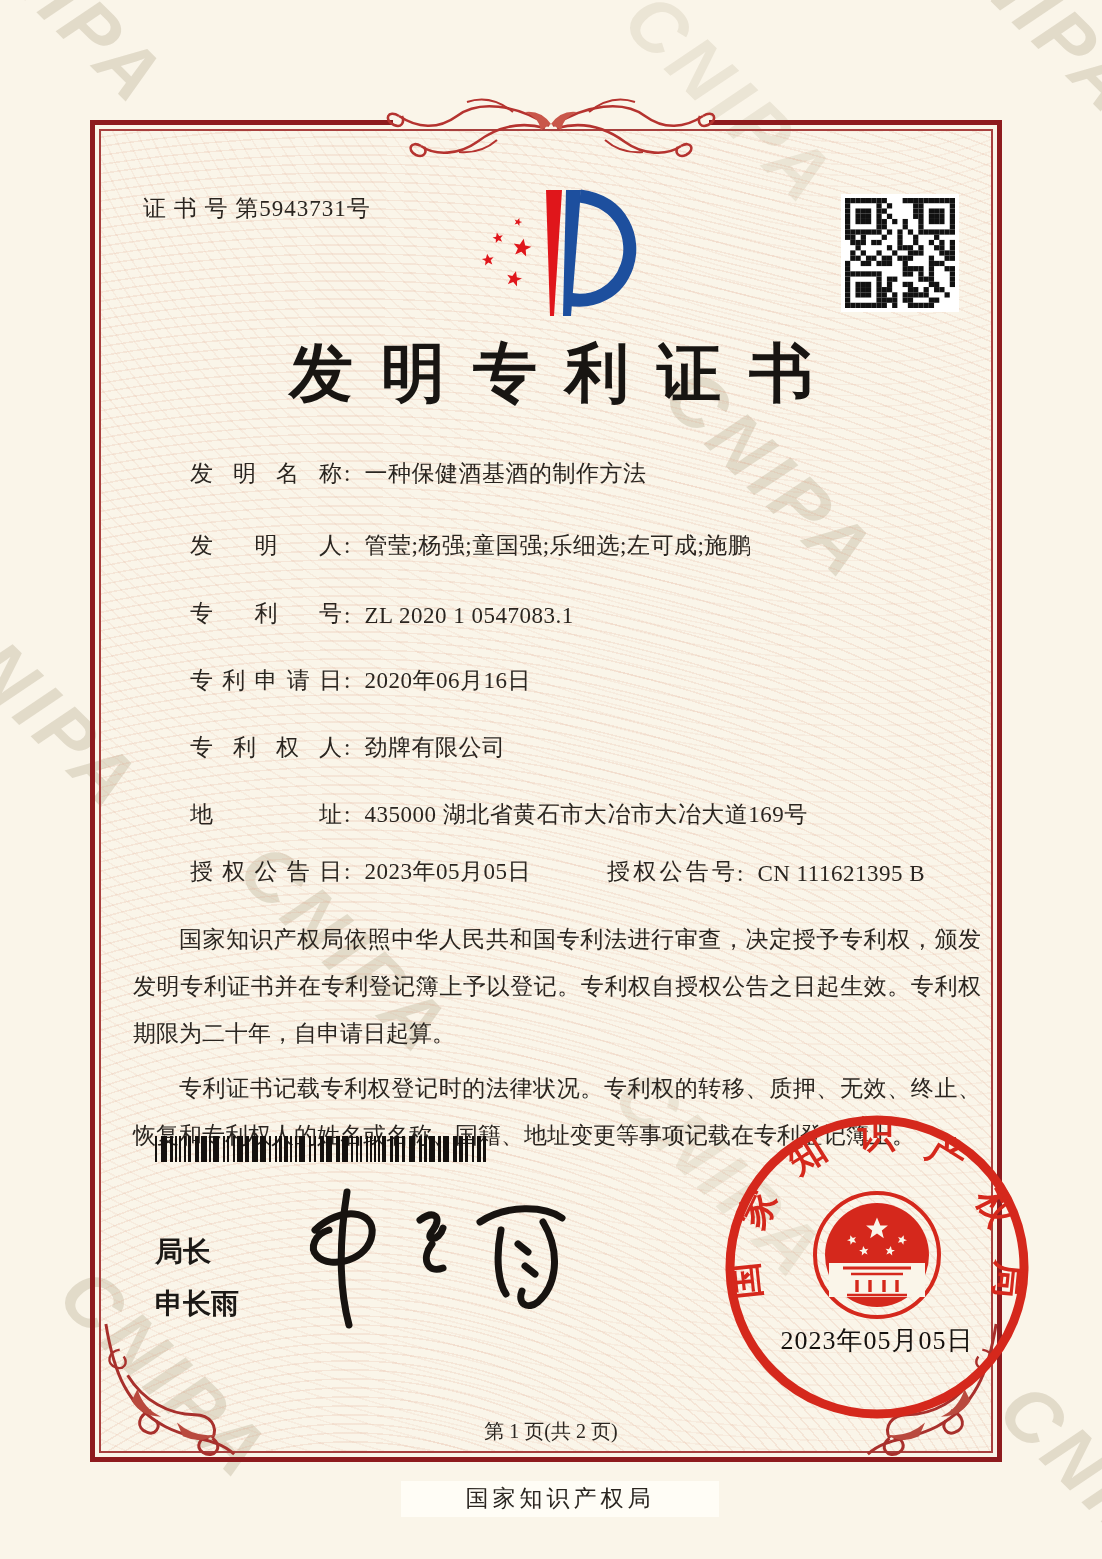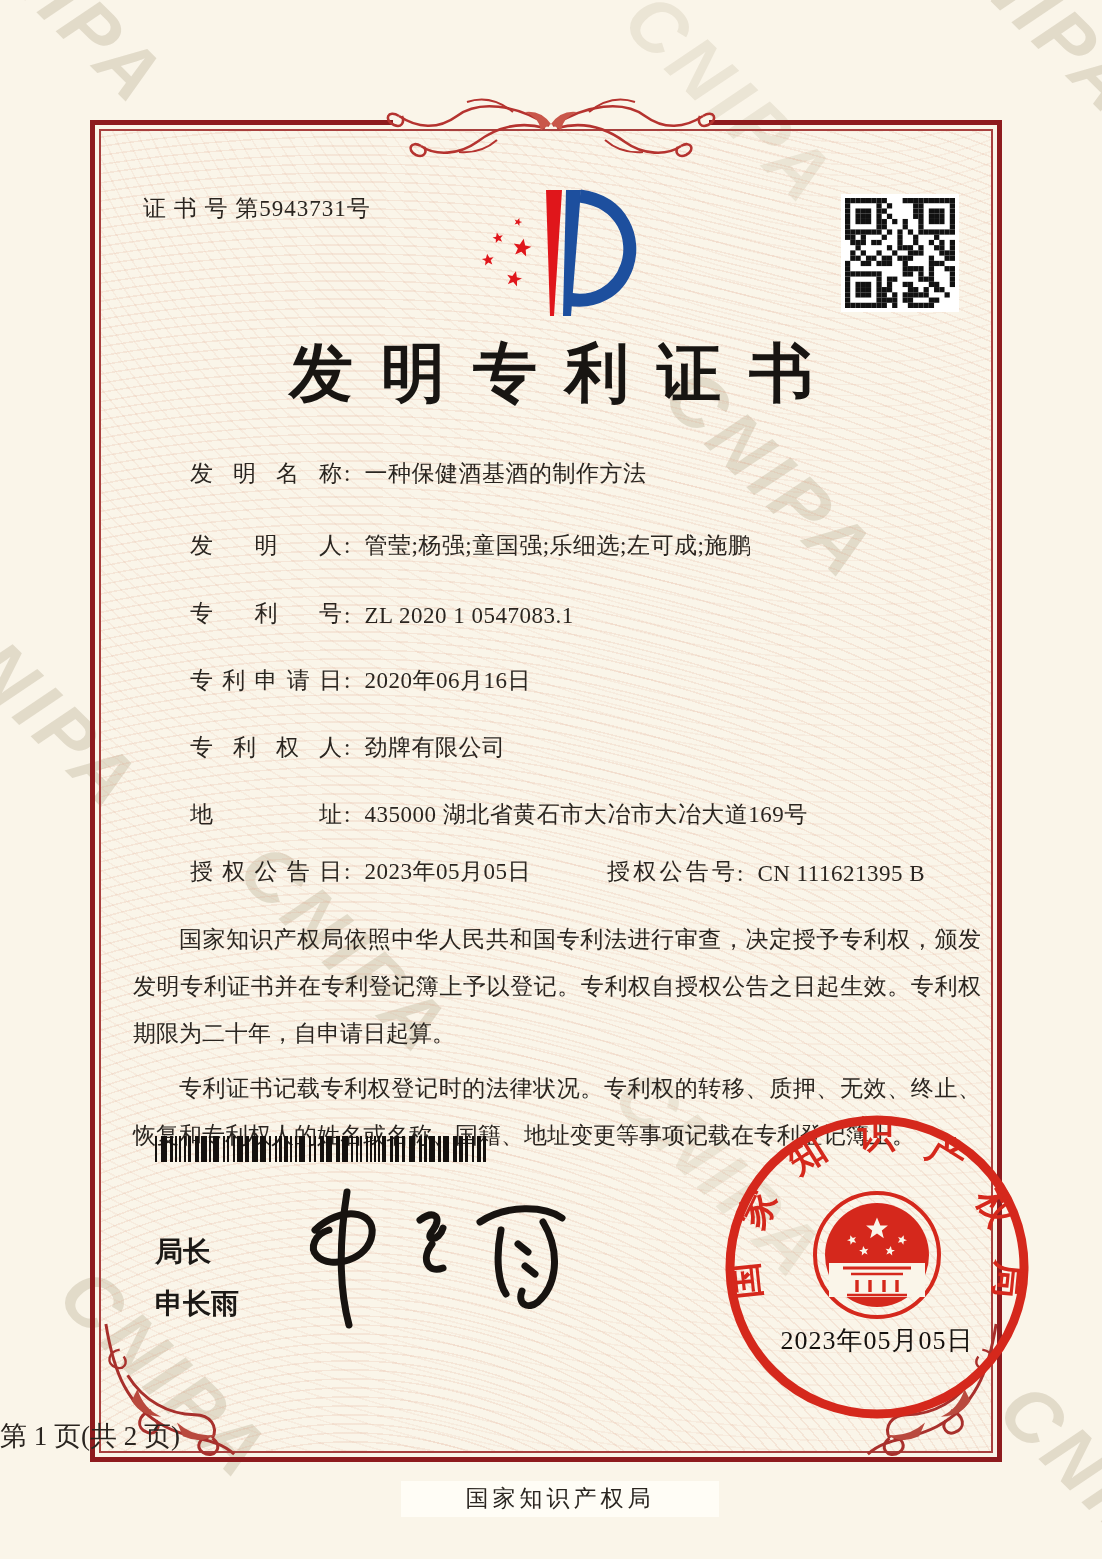--- a/index.html
+++ b/index.html
@@ -59,21 +59,21 @@
   .signature svg{width:300px;height:155px;}
   .sig-stroke{fill:none;stroke:#171310;stroke-width:7;stroke-linecap:round;stroke-linejoin:round;}
 
   
   .seal{position:absolute;left:717px;top:1107px;width:320px;height:320px;}
   .seal svg{width:320px;height:320px;}
   .seal-date{position:absolute;left:20px;top:216px;width:280px;text-align:center;
       font-size:26px;color:#14100d;letter-spacing:1px;}
 
   
-  .pageno{position:absolute;left:0;top:1418px;width:1102px;font-size:27px;color:#2a2520;}
+  .pageno{position:absolute;left:0;top:1418px;width:1102px;text-align:center;font-size:20px;color:#2a2520;}
   .contnote{position:absolute;left:401px;top:1481px;width:318px;height:36px;background:#fffdf6;
       text-align:center;font-size:23px;line-height:36px;color:#2a2520;letter-spacing:4px;}
 </style>
 </head>
 <body>
 
 <div id="page">
 
   <span class="wm" style="left:-70px;top:-45px">CNIPA</span>
   <span class="wm light" style="left:600px;top:55px">CNIPA</span>

